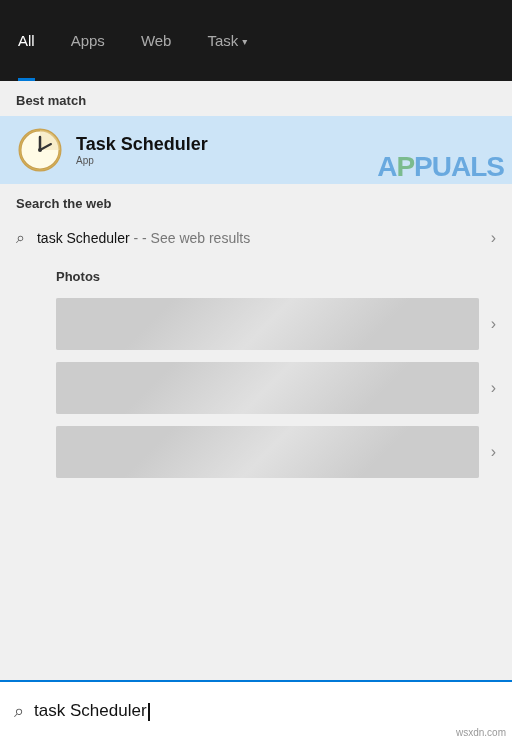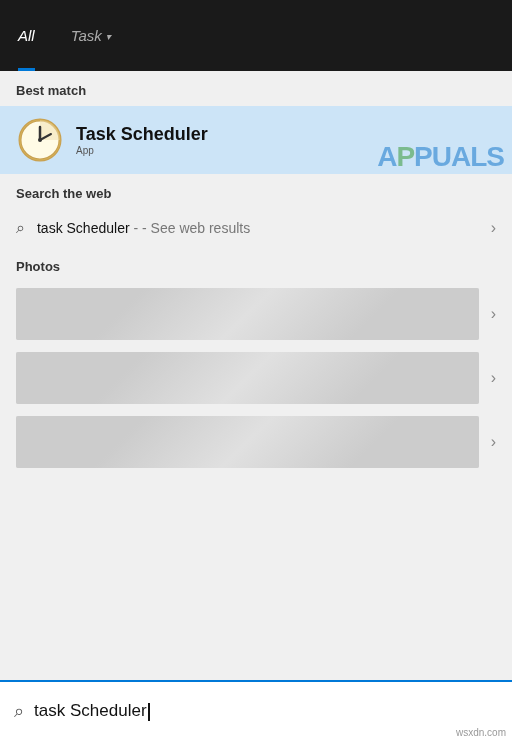--- a/index.html
+++ b/index.html
@@ -14,23 +14,22 @@
       font-family: 'Segoe UI', Arial, sans-serif;
       overflow: hidden;
       position: relative;
     }
 
     
     .nav-bar {
       background: #1a1a1a;
       display: flex;
       align-items: stretch;
-      height: 71px;
-      position: relative;
-      font-style: italic;
+      height: 81px;
+      position: relative;
     }
     .nav-item {
       color: #aaa;
       font-size: 15px;
       padding: 0 18px;
       display: flex;
       align-items: center;
       cursor: pointer;
       position: relative;
       white-space: nowrap;
@@ -143,20 +142,21 @@
       font-size: 14px;
     }
     .chevron-right {
       color: #888;
       font-size: 16px;
     }
 
     
     .photos-section {
       background: #f0f0f0;
+      padding-left: 40px;
     }
 
     .photo-item {
       display: flex;
       align-items: center;
       padding: 6px 16px;
       cursor: pointer;
     }
     .photo-thumb {
       flex: 1;
@@ -223,20 +223,26 @@
       color: #999;
     }
   </style>
 </head>
 <body>
 
 <div class="nav-bar">
   <div class="nav-item active">
     <span>All</span>
   </div>
+  <div class="nav-item">
+    <span>Apps</span>
+  </div>
+  <div class="nav-item">
+    <span>Web</span>
+  </div>
   <div class="nav-item more">
     <span>Task</span>
     <span class="chevron">▾</span>
   </div>
 </div>
 
 <div class="main-content">
 
   <div class="watermark">
     A<span class="green-char">P</span>PUALS

